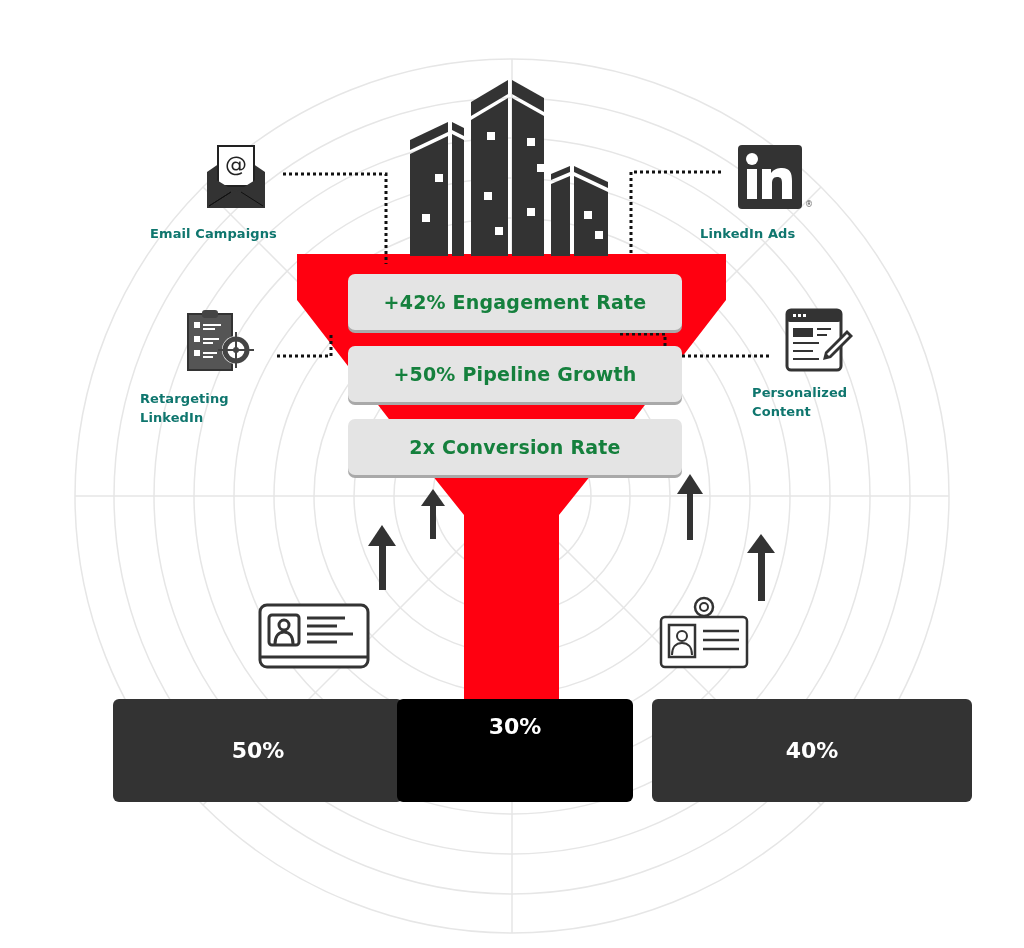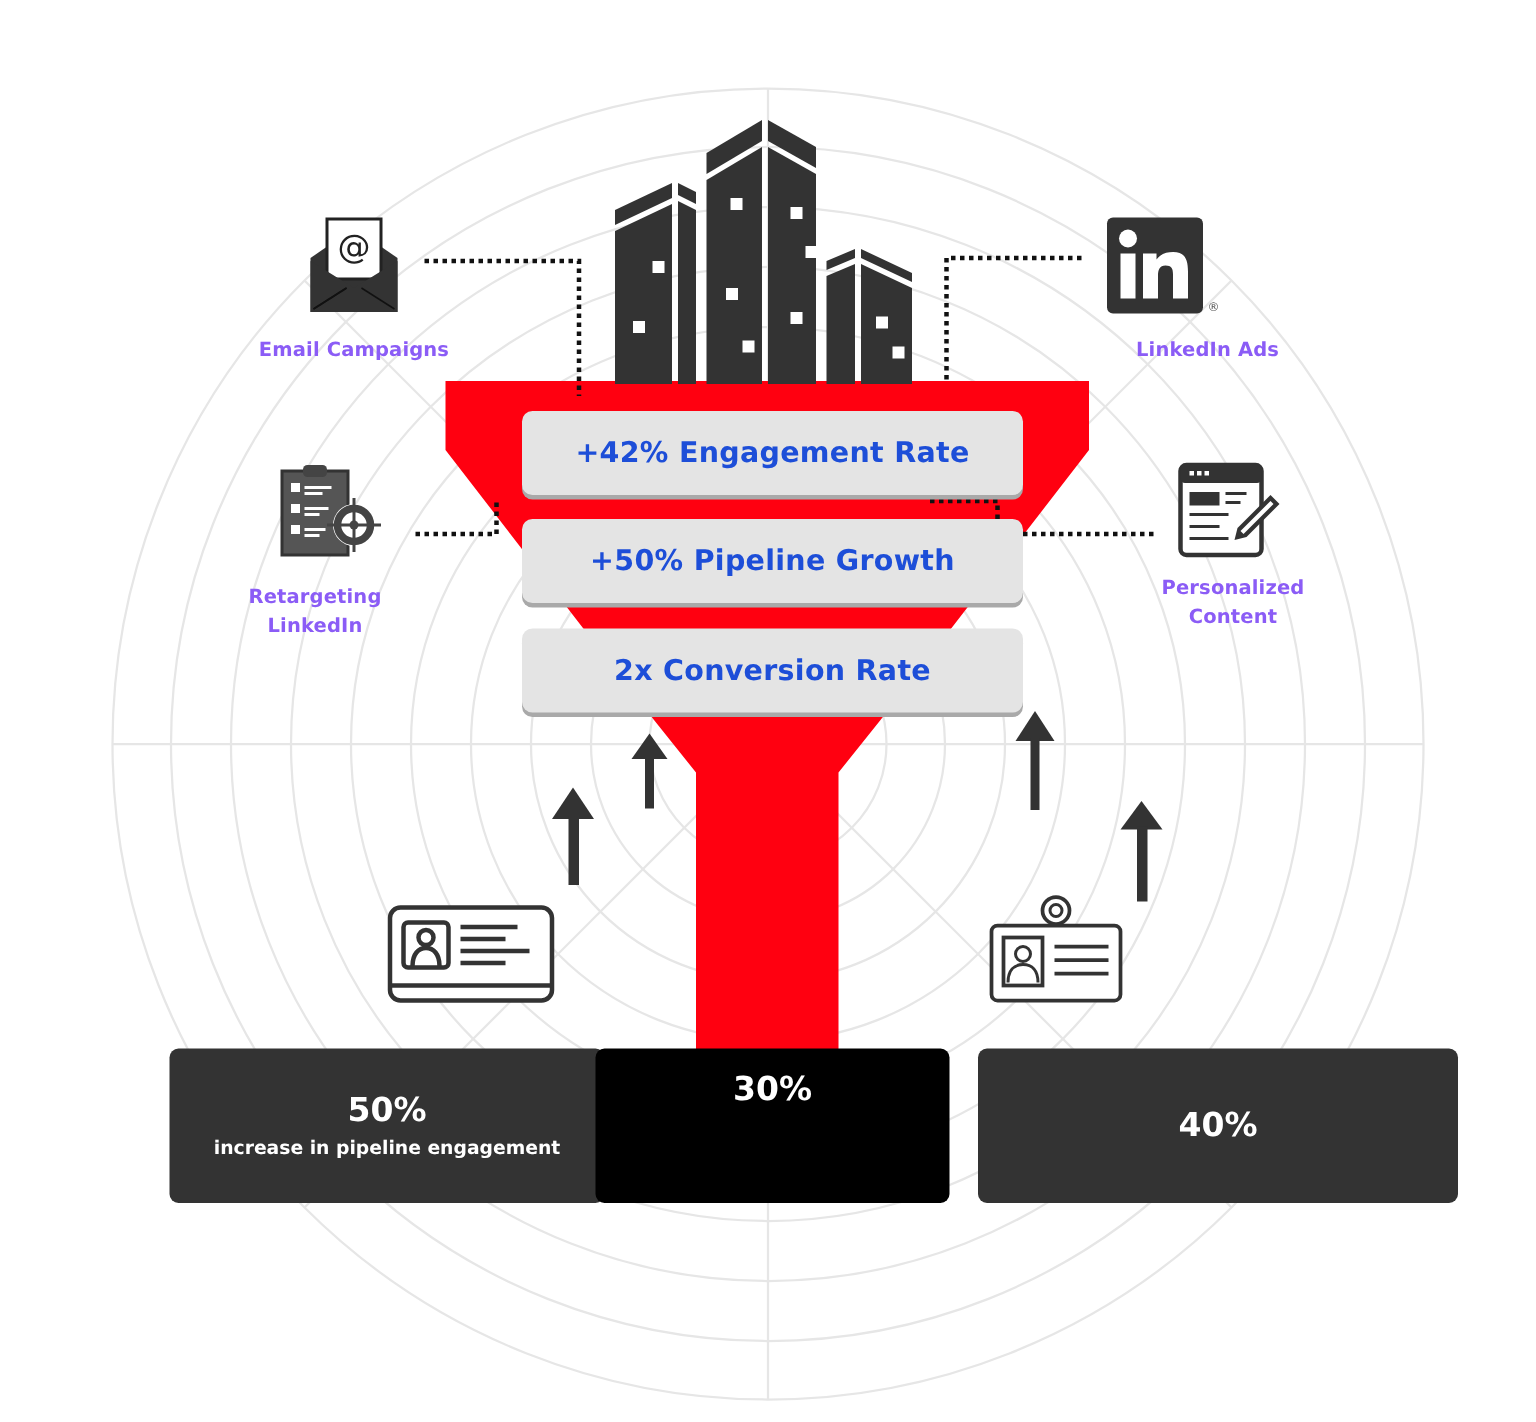--- a/index.html
+++ b/index.html
@@ -1,28 +1,28 @@
 <!DOCTYPE html>
 <html><head>
   <meta charset="utf-8">
   <style>
     html, body { margin: 0; padding: 0; background: #ffffff; }
     body { width: 1024px; height: 948px; position: relative; overflow: hidden; font-family: "DejaVu Sans", sans-serif; }
     .abs { position: absolute; }
     #bg { position: absolute; left: 0; top: 0; }
     .label {
-      position: absolute; font-weight: bold; color: #8b5cf6; font-size: 13px;
-      text-align: center; line-height: 19px; letter-spacing: 0.1px;
+      position: absolute; font-weight: bold; color: #0f766e; font-size: 13px;
+      line-height: 19px; letter-spacing: 0.1px;
     }
     .card {
       position: absolute; left: 348px; width: 334px; height: 56px;
       background: #e4e4e4; border-radius: 7px;
       box-shadow: 0 3px 0 #a9a9a9;
       display: flex; align-items: center; justify-content: center;
-      font-weight: bold; font-size: 19px; color: #1d4ed8;
+      font-weight: bold; font-size: 19px; color: #15803d;
       letter-spacing: 0.2px;
     }
     .stat {
       position: absolute; top: 699px; height: 103px; border-radius: 6px;
       color: #fff; display: flex; flex-direction: column; align-items: center; justify-content: center;
       text-align: center;
     }
     .stat .val { font-size: 22px; font-weight: bold; line-height: 28px; }
     .stat .desc { font-size: 12.5px; font-weight: bold; line-height: 19px; padding: 0 14px; }
     .icon { position: absolute; }
@@ -105,21 +105,21 @@
 </svg>
 <div class="label" style="left:150px;top:224px;width:172px;">Email Campaigns</div>
 
 <svg class="icon" style="left:737px;top:144px" width="80" height="68" viewBox="0 0 80 68">
   <rect x="1" y="1" width="64" height="64" rx="4" fill="#333"></rect>
   <circle cx="15" cy="15" r="6" fill="#fff"></circle>
   <rect x="10" y="25" width="10" height="30" fill="#fff"></rect>
   <path d="M25,25 h9 v4 c3,-4 7,-5 11,-5 c8,0 10,5 10,13 v18 h-10 v-16 c0,-4 -1,-6 -5,-6 c-4,0 -5,3 -5,7 v15 h-10 z" fill="#fff"></path>
 </svg>
 <div class="abs" style="left:805px;top:200px;font-size:8px;color:#555;">®</div>
-<div class="label" style="left:740px;top:224px;width:130px;">LinkedIn Ads</div>
+<div class="label" style="left:700px;top:224px;width:130px;">LinkedIn Ads</div>
 
 <svg class="icon" style="left:186px;top:308px" width="72" height="64" viewBox="0 0 72 64">
   <rect x="2" y="6" width="44" height="56" fill="#555" stroke="#333" stroke-width="2"></rect>
   <rect x="16" y="2" width="16" height="8" rx="3" fill="#444"></rect>
   <g fill="#fff">
     <rect x="8" y="14" width="6" height="6"></rect>
       <rect x="17" y="16" width="18" height="2"></rect>
       <rect x="17" y="20" width="12" height="2"></rect>
     <rect x="8" y="28" width="6" height="6"></rect>
       <rect x="17" y="30" width="16" height="2"></rect>
@@ -209,21 +209,20 @@
   <path d="M13,60 c0,-8 4,-12 10,-12 c6,0 10,4 10,12" fill="none" stroke="#333" stroke-width="2"></path>
   <g stroke="#333" stroke-width="2.5">
     <line x1="44" y1="36" x2="80" y2="36"></line>
     <line x1="44" y1="45" x2="80" y2="45"></line>
     <line x1="44" y1="54" x2="80" y2="54"></line>
   </g>
 </svg>
 
 <div class="stat" style="left:113px;width:290px;background:#333333;">
   <div class="val">50%</div>
-  <div class="desc">increase in pipeline engagement</div>
 </div>
 
 <div class="stat" style="left:397px;width:236px;background:#000000;justify-content:flex-start;padding-top:14px;box-sizing:border-box;">
   <div class="val">30%</div>
 </div>
 
 <div class="stat" style="left:652px;width:320px;background:#333333;">
   <div class="val">40%</div>
 </div>
 

